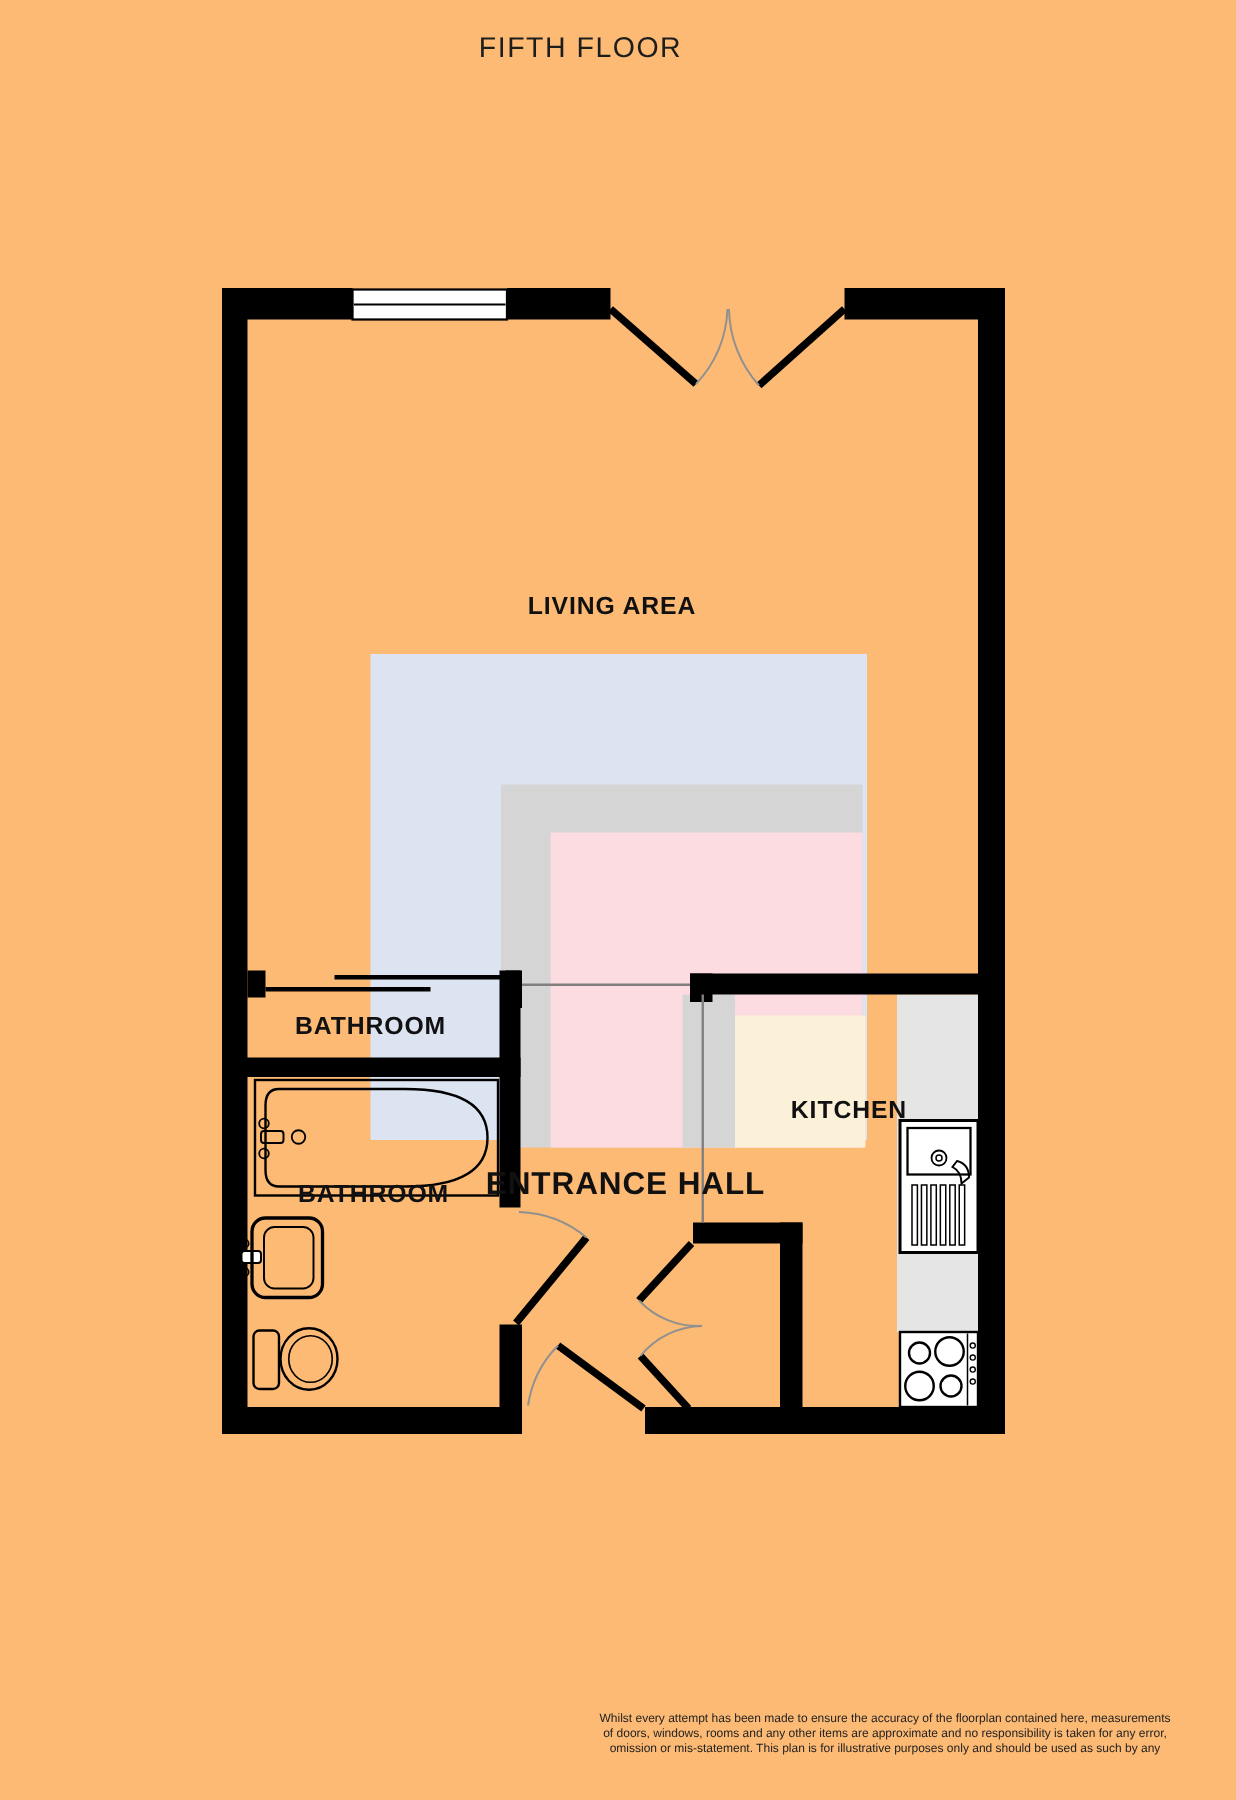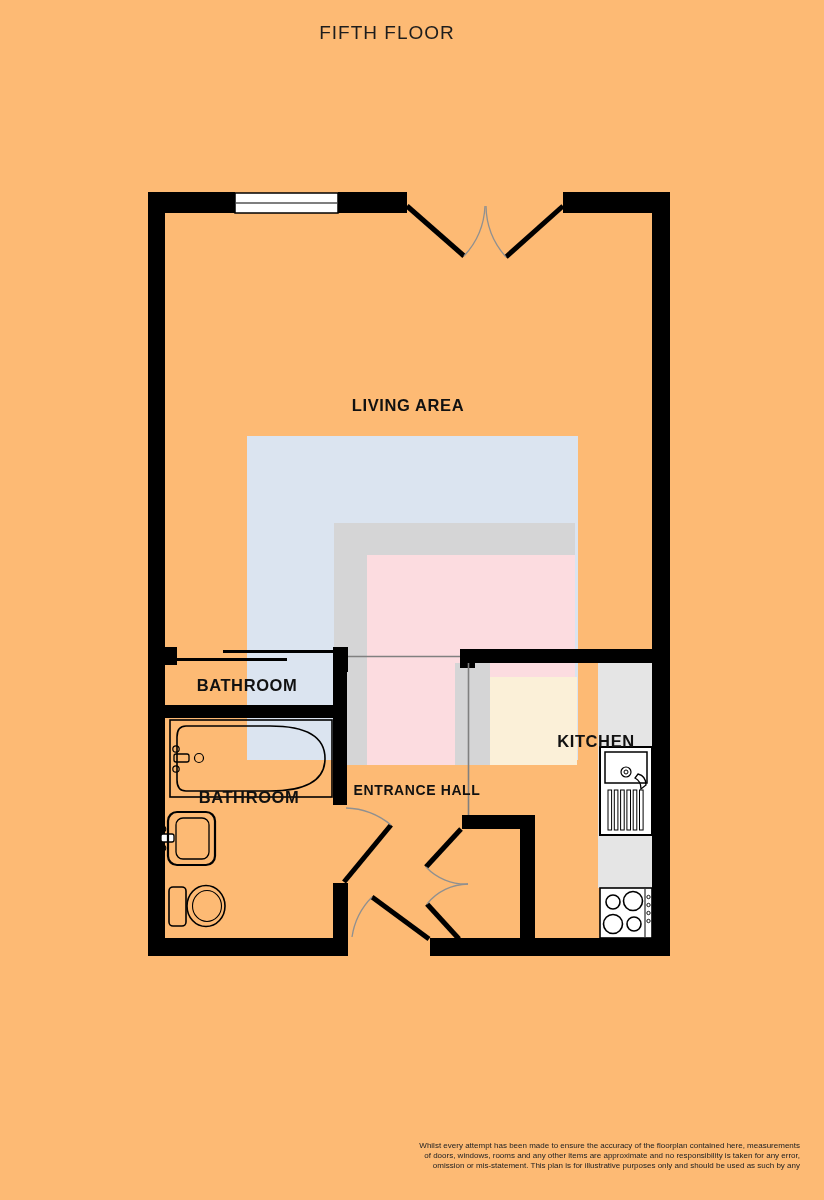--- a/index.html
+++ b/index.html
@@ -2,21 +2,21 @@
 <html><head>
 <meta charset="utf-8">
 <style>
   html,body{margin:0;padding:0;background:#fff;}
   #stage{position:relative;width:824px;height:1200px;background:#fdba74;overflow:hidden;
          font-family:"Liberation Sans", sans-serif;}
   .lbl{position:absolute;transform:translate(-50%,-50%);font-weight:bold;font-size:16.5px;
        letter-spacing:.6px;color:#111;white-space:nowrap;}
   #title{position:absolute;left:187px;top:22px;width:400px;text-align:center;
          font-size:19px;letter-spacing:1px;color:#1d1d1d;font-weight:400;white-space:nowrap;}
-  #footer{position:absolute;left:380px;top:1141px;width:420px;text-align:right;
+  #footer{position:absolute;left:380px;top:1141px;width:420px;text-align:center;
           font-size:8px;line-height:9.9px;color:#222;}
   svg{position:absolute;left:0;top:0;}
 </style>
 </head>
 <body>
 
 <div id="stage">
 
   <div id="title">FIFTH FLOOR</div>
 
@@ -141,22 +141,22 @@
       <circle cx="648.5" cy="921" r="1.7" fill="none" stroke="#000" stroke-width="0.9"></circle>
       <circle cx="613" cy="902" r="7" fill="none" stroke="#000" stroke-width="1.6"></circle>
       <circle cx="633" cy="901" r="9.5" fill="none" stroke="#000" stroke-width="1.6"></circle>
       <circle cx="613" cy="924" r="9.5" fill="none" stroke="#000" stroke-width="1.6"></circle>
       <circle cx="634" cy="924" r="7" fill="none" stroke="#000" stroke-width="1.6"></circle>
     </g>
   </svg>
 
   <div class="lbl" style="left:408px;top:405px;">LIVING AREA</div>
   <div class="lbl" style="left:247px;top:685px;">BATHROOM</div>
-  <div class="lbl" style="left:596px;top:741px;text-align:right;">KITCHEN</div>
-  <div class="lbl" style="left:417px;top:790px;font-size:14px;">ENTRANCE HALL</div>
+  <div class="lbl" style="left:566px;top:741px;text-align:right;">KITCHEN</div>
+  <div class="lbl" style="left:417px;top:790px;font-size:21px;">ENTRANCE HALL</div>
   <div class="lbl" style="left:249px;top:797px;">BATHROOM</div>
 
   <div id="footer">
     <div>Whilst every attempt has been made to ensure the accuracy of the floorplan contained here, measurements</div>
     <div>of doors, windows, rooms and any other items are approximate and no responsibility is taken for any error,</div>
     <div>omission or mis-statement. This plan is for illustrative purposes only and should be used as such by any</div>
   </div>
 
 </div>
 

